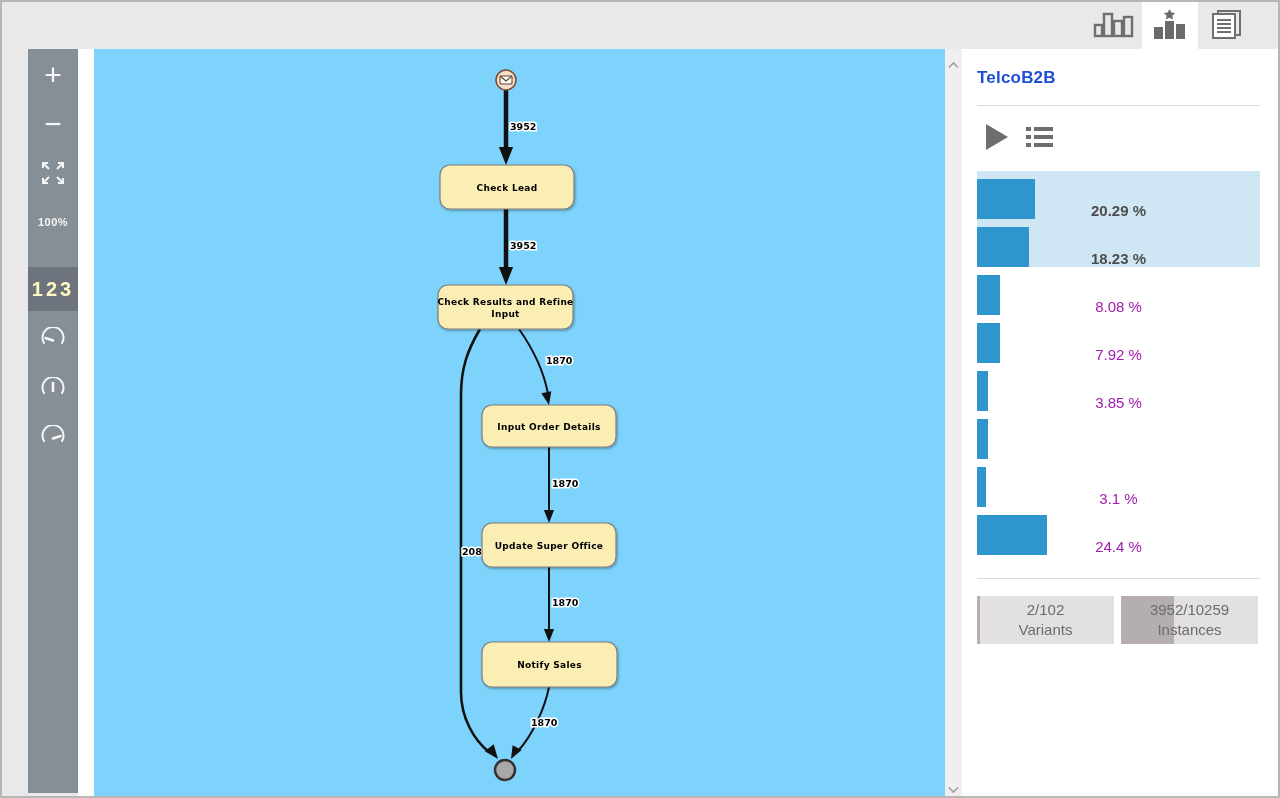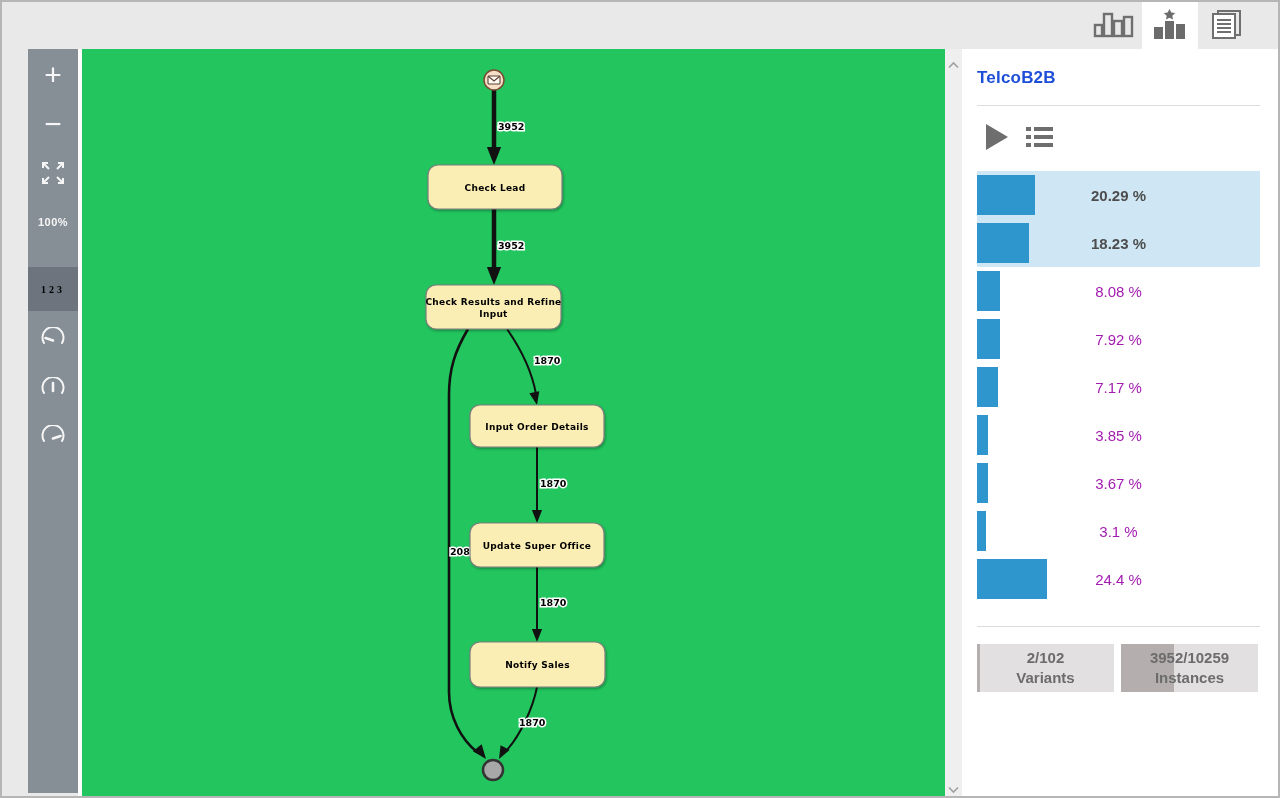--- a/index.html
+++ b/index.html
@@ -14,41 +14,41 @@
     background:#e9e9e9; display:flex; justify-content:flex-end; padding-right:24px;
   }
   .tab { width:56px; height:47px; display:flex; align-items:center; justify-content:center; cursor:pointer; }
   .tab.selected { background:#ffffff; }
   
   .left-strip { position:absolute; left:0; top:47px; bottom:0; width:76px; background:#e9e9e9; }
   .toolbar { position:absolute; left:26px; top:47px; bottom:3px; width:50px; background:#868e96; }
   .tool { position:absolute; left:0; width:50px; height:44px; display:flex; align-items:center; justify-content:center; color:#f6f6f6; cursor:pointer; border:none; background:transparent; }
   .tool.glyph { font-size:30px; font-weight:400; line-height:1; }
   .tool.pct { font-size:11px; font-weight:bold; letter-spacing:0.5px; }
-  .tool.freq { background:#6d747d; font-size:10px; font-weight:bold; letter-spacing:3px; color:#000000;font-family:Liberation Serif, serif; }
-  
-  .canvas { position:absolute; left:80px; top:47px; width:1014px; height:747px; background:#22c55e; overflow:hidden; }
+  .tool.freq { background:#6d747d; font-size:20px; font-weight:bold; letter-spacing:3px; color:#fef9c3; }
+  
+  .canvas { position:absolute; left:92px; top:47px; width:1014px; height:747px; background:#7dd3fc; overflow:hidden; }
   
   .vscroll { position:absolute; left:943px; top:47px; width:17px; height:747px; background:#efefef; }
   .vscroll .chev { position:absolute; left:2px; width:13px; height:8px; }
   
   .panel { position:absolute; left:960px; top:47px; right:0; bottom:0; background:#ffffff; padding:0 18px 0 15px; }
   .panel-title { margin-top:19px; font-size:17px; font-weight:bold; color:#1d4ed8; letter-spacing:0.2px; }
   .divider { height:1px; background:#dcdcdc; }
   .divider.top { margin-top:17px; }
   .actions { height:65px; display:flex; align-items:center; gap:18px; padding-left:9px; }
   .variant-list { }
-  .variant-row { position:relative; height:48px; display:flex; align-items:center; cursor:pointer; }
+  .variant-row { position:relative; height:48px; display:flex; align-items:flex-end; cursor:pointer; }
   .variant-row.selected { background:#cfe7f4; }
   .variant-bar { height:40px; background:#2e96cd; }
   .variant-label { position:absolute; left:0; right:0; text-align:center; font-size:15px; color:#a21caf; }
   .variant-row.selected .variant-label { font-weight:bold; color:#4d4d4d; }
   .divider.below-list { margin-top:23px; }
   .filter-link { margin-top:24px; font-size:15.5px; color:#7a7a7a; cursor:pointer; }
-  .stats { margin-top:17px; display:flex; gap:7px;font-weight:bold; }
+  .stats { margin-top:17px; display:flex; gap:7px; }
   .stat-box { position:relative; width:137px; height:48px; background:#e2e0e0; overflow:hidden; cursor:pointer; }
   .stat-fill { position:absolute; left:0; top:0; bottom:0; background:#b4aeae; }
   .stat-text { position:relative; z-index:1; text-align:center; padding-top:4px; font-size:15px; line-height:20px; color:#6c6c6c; }
 </style>
 </head>
 <body>
 
 <div class="app">
 
   <div class="topbar">
@@ -271,30 +271,25 @@
         </div>
         <div class="variant-row">
           <div class="variant-bar" style="width: 23.2px; background: rgb(46, 150, 205);"></div>
           <div class="variant-label">8.08 %</div>
         </div>
         <div class="variant-row">
           <div class="variant-bar" style="width: 22.7px; background: rgb(46, 150, 205);"></div>
           <div class="variant-label">7.92 %</div>
         </div>
         <div class="variant-row">
-          <div class="variant-bar" style="width: 20.6px; background: rgb(46, 150, 205);"></div>
-          <div class="variant-label">7.17 %</div>
-        </div>
-        <div class="variant-row">
           <div class="variant-bar" style="width: 11px; background: rgb(46, 150, 205);"></div>
           <div class="variant-label">3.85 %</div>
         </div>
         <div class="variant-row">
           <div class="variant-bar" style="width: 10.5px; background: rgb(46, 150, 205);"></div>
-          <div class="variant-label">3.67 %</div>
         </div>
         <div class="variant-row">
           <div class="variant-bar" style="width: 8.9px; background: rgb(46, 150, 205);"></div>
           <div class="variant-label">3.1 %</div>
         </div>
         <div class="variant-row">
           <div class="variant-bar" style="width: 70px; background: rgb(46, 150, 205);"></div>
           <div class="variant-label">24.4 %</div>
         </div>
       </div>

